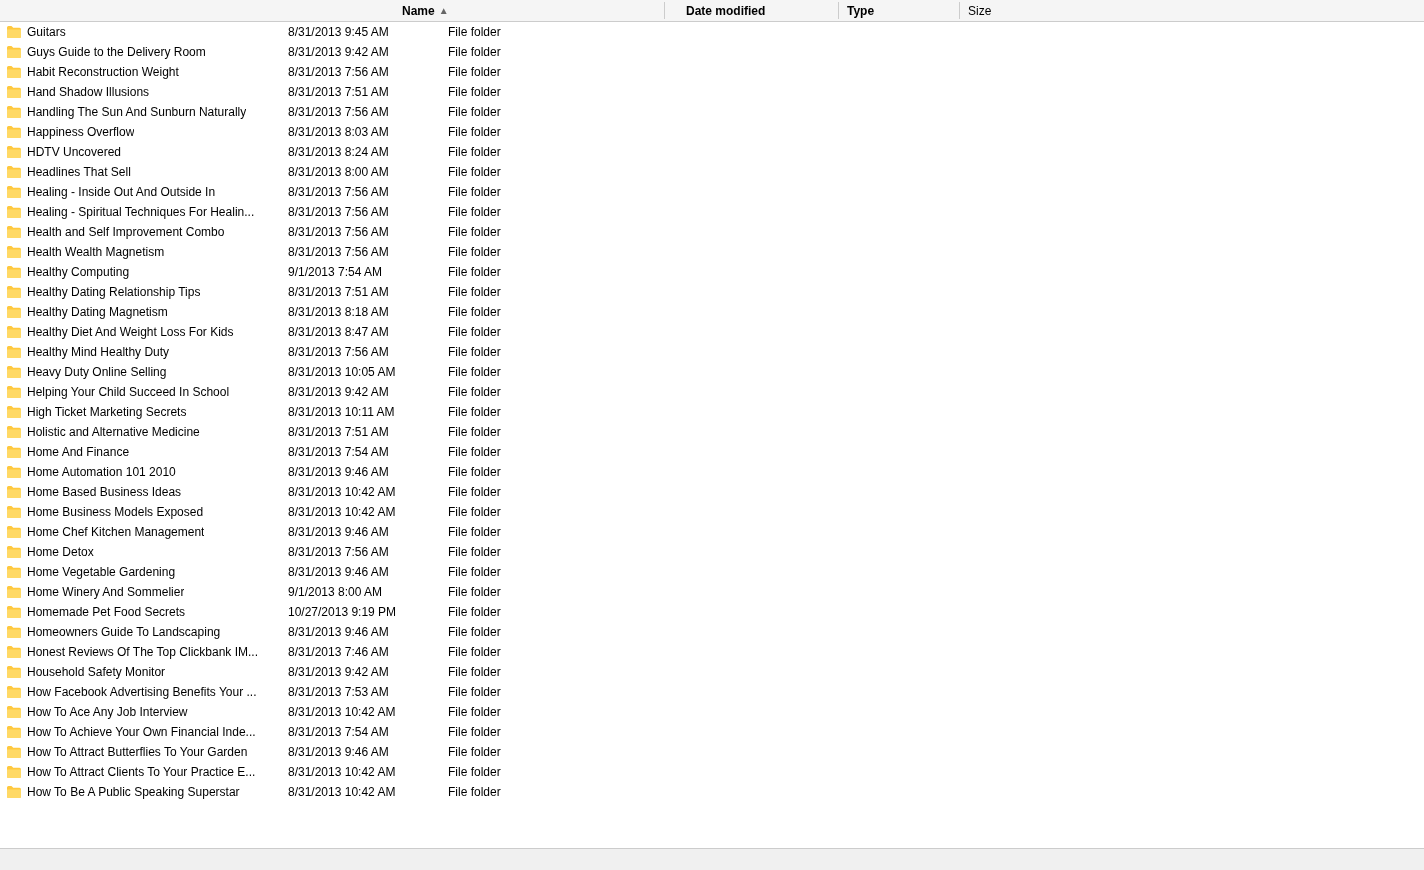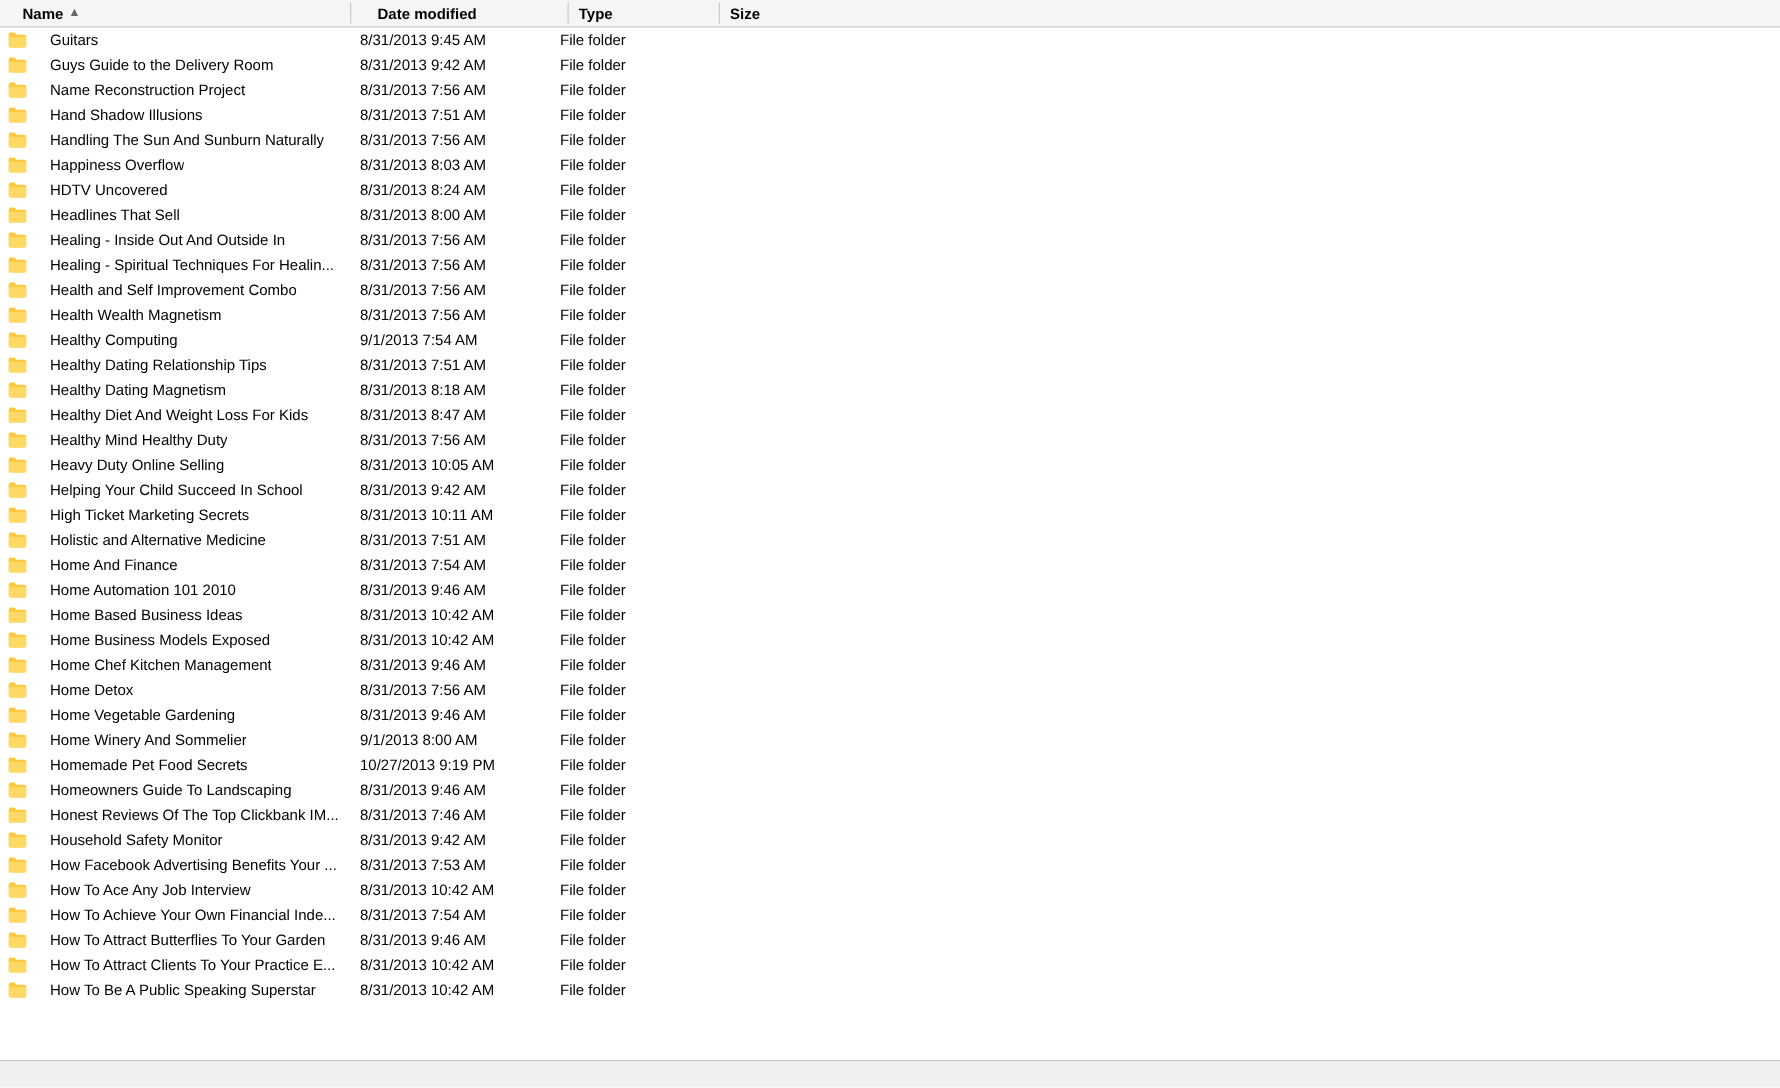--- a/index.html
+++ b/index.html
@@ -22,20 +22,21 @@
     .column-header {
       display: flex;
       align-items: center;
       border-bottom: 1px solid #ccc;
       background: #f5f5f5;
       padding: 2px 0;
       height: 22px;
       position: sticky;
       top: 0;
       z-index: 10;
+      justify-content: center;
     }
     .col-name {
       width: 280px;
       min-width: 280px;
       padding-left: 18px;
       font-weight: 600;
       display: flex;
       align-items: center;
       gap: 4px;
       cursor: pointer;
@@ -55,21 +56,21 @@
       min-width: 120px;
       padding-left: 8px;
       font-weight: 700;
       cursor: pointer;
       user-select: none;
     }
     .col-size {
       width: 80px;
       min-width: 80px;
       padding-left: 8px;
-      font-weight: 700;
+      font-weight: 400;
       cursor: pointer;
       user-select: none;
     }
     .sort-arrow {
       font-size: 10px;
       color: #666;
     }
     .file-list {
       overflow-y: auto;
       flex: 1;
@@ -79,21 +80,21 @@
       align-items: center;
       height: 20px;
       padding: 0 0;
       cursor: default;
     }
     .file-name-cell {
       width: 280px;
       min-width: 280px;
       display: flex;
       align-items: center;
-      gap: 18px;
+      gap: 5px;
       padding-left: 6px;
       overflow: hidden;
       white-space: nowrap;
     }
     .folder-icon {
       width: 16px;
       height: 16px;
       flex-shrink: 0;
       position: relative;
       display: inline-block;
@@ -184,21 +185,21 @@
     <div class="file-date-cell">8/31/2013 9:42 AM</div>
     <div class="file-type-cell">File folder</div>
     <div class="file-size-cell"></div>
   </div>
       <div class="file-row">
     <div class="file-name-cell">
       <span class="folder-icon"><svg viewBox="0 0 16 16" xmlns="http://www.w3.org/2000/svg">
     <path d="M1 3.5A1.5 1.5 0 012.5 2h2.586a1 1 0 01.707.293l1.414 1.414H13.5A1.5 1.5 0 0115 5.207V12.5A1.5 1.5 0 0113.5 14h-11A1.5 1.5 0 011 12.5V3.5z" fill="#FFC83D"></path>
     <path d="M1 5.5h14V12.5A1.5 1.5 0 0113.5 14h-11A1.5 1.5 0 011 12.5V5.5z" fill="#FFD966"></path>
   </svg></span>
-      <span class="file-name-text">Name Reconstruction Project</span>
+      <span class="file-name-text">Habit Reconstruction Weight</span>
     </div>
     <div class="file-date-cell">8/31/2013 7:56 AM</div>
     <div class="file-type-cell">File folder</div>
     <div class="file-size-cell"></div>
   </div>
       <div class="file-row">
     <div class="file-name-cell">
       <span class="folder-icon"><svg viewBox="0 0 16 16" xmlns="http://www.w3.org/2000/svg">
     <path d="M1 3.5A1.5 1.5 0 012.5 2h2.586a1 1 0 01.707.293l1.414 1.414H13.5A1.5 1.5 0 0115 5.207V12.5A1.5 1.5 0 0113.5 14h-11A1.5 1.5 0 011 12.5V3.5z" fill="#FFC83D"></path>
     <path d="M1 5.5h14V12.5A1.5 1.5 0 0113.5 14h-11A1.5 1.5 0 011 12.5V5.5z" fill="#FFD966"></path>

